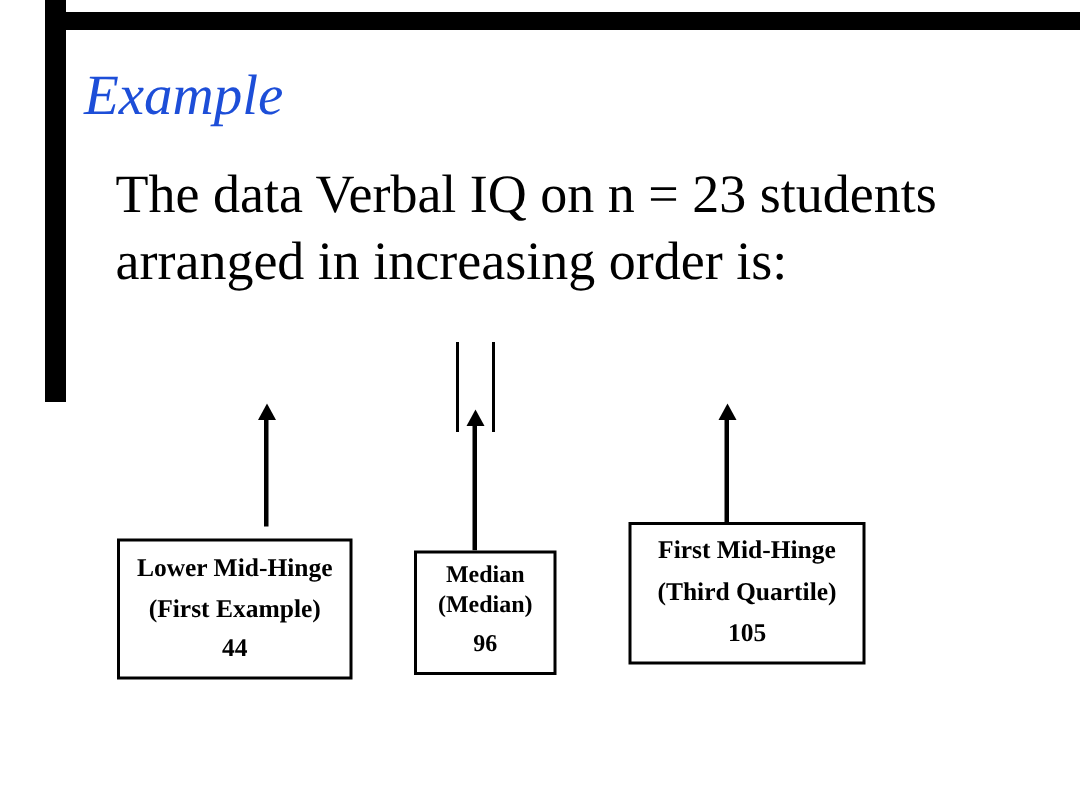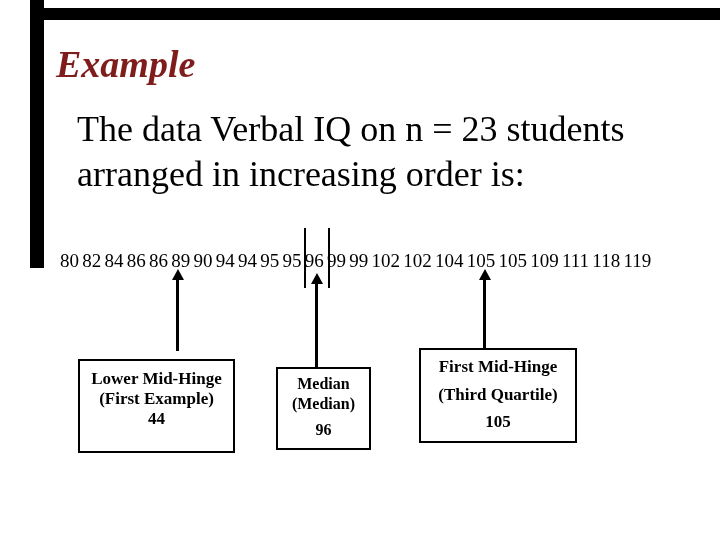--- a/index.html
+++ b/index.html
@@ -24,23 +24,23 @@
     left: 30px; top: 0px;
     width: 14px; height: 268px;
     background: #000000;
   }
   .title {
     position: absolute;
     left: 56px; top: 44px;
     margin: 0;
     font-size: 38px;
     line-height: 40px;
-    font-weight: bold;
+    font-weight: normal;
     font-style: italic;
-    color: #7f1d1d;
+    color: #1d4ed8;
   }
   .body-text {
     position: absolute;
     left: 77px; top: 107px;
     font-size: 36px;
     line-height: 45px;
     white-space: nowrap;
   }
   .datarow {
     position: absolute;
@@ -86,21 +86,21 @@
     align-items: center;
     text-align: center;
     font-weight: bold;
     color: #000000;
   }
   .abox div { line-height: 20px; }
   .box-q1 {
     left: 78px; top: 359px;
     width: 157px; height: 94px;
     font-size: 17px;
-    justify-content: flex-start;
+    justify-content: space-between;
     padding: 8px 0 9px;
   }
   .box-median {
     left: 276px; top: 367px;
     width: 95px; height: 83px;
     font-size: 16px;
     padding: 5px 0 8px;
     justify-content: center;
   }
   .box-median .bx-value { margin-top: auto; }
@@ -120,21 +120,20 @@
   <div class="bar-top"></div>
   <div class="bar-left"></div>
 
   <h1 class="title">Example</h1>
 
   <div class="body-text">
     <div>The data Verbal IQ on n = 23 students</div>
     <div>arranged in increasing order is:</div>
   </div>
 
-  <div class="datarow">80 82 84 86 86 89 90 94 94 95 95 96 99 99 102 102 104 105 105 109 111 118 119</div>
 
   <div class="vline vl-left"></div>
   <div class="vline vl-right"></div>
 
   <div class="arrow arrow-q1">
     <span class="head"></span>
   </div>
   <div class="arrow arrow-median">
     <span class="head"></span>
   </div>

